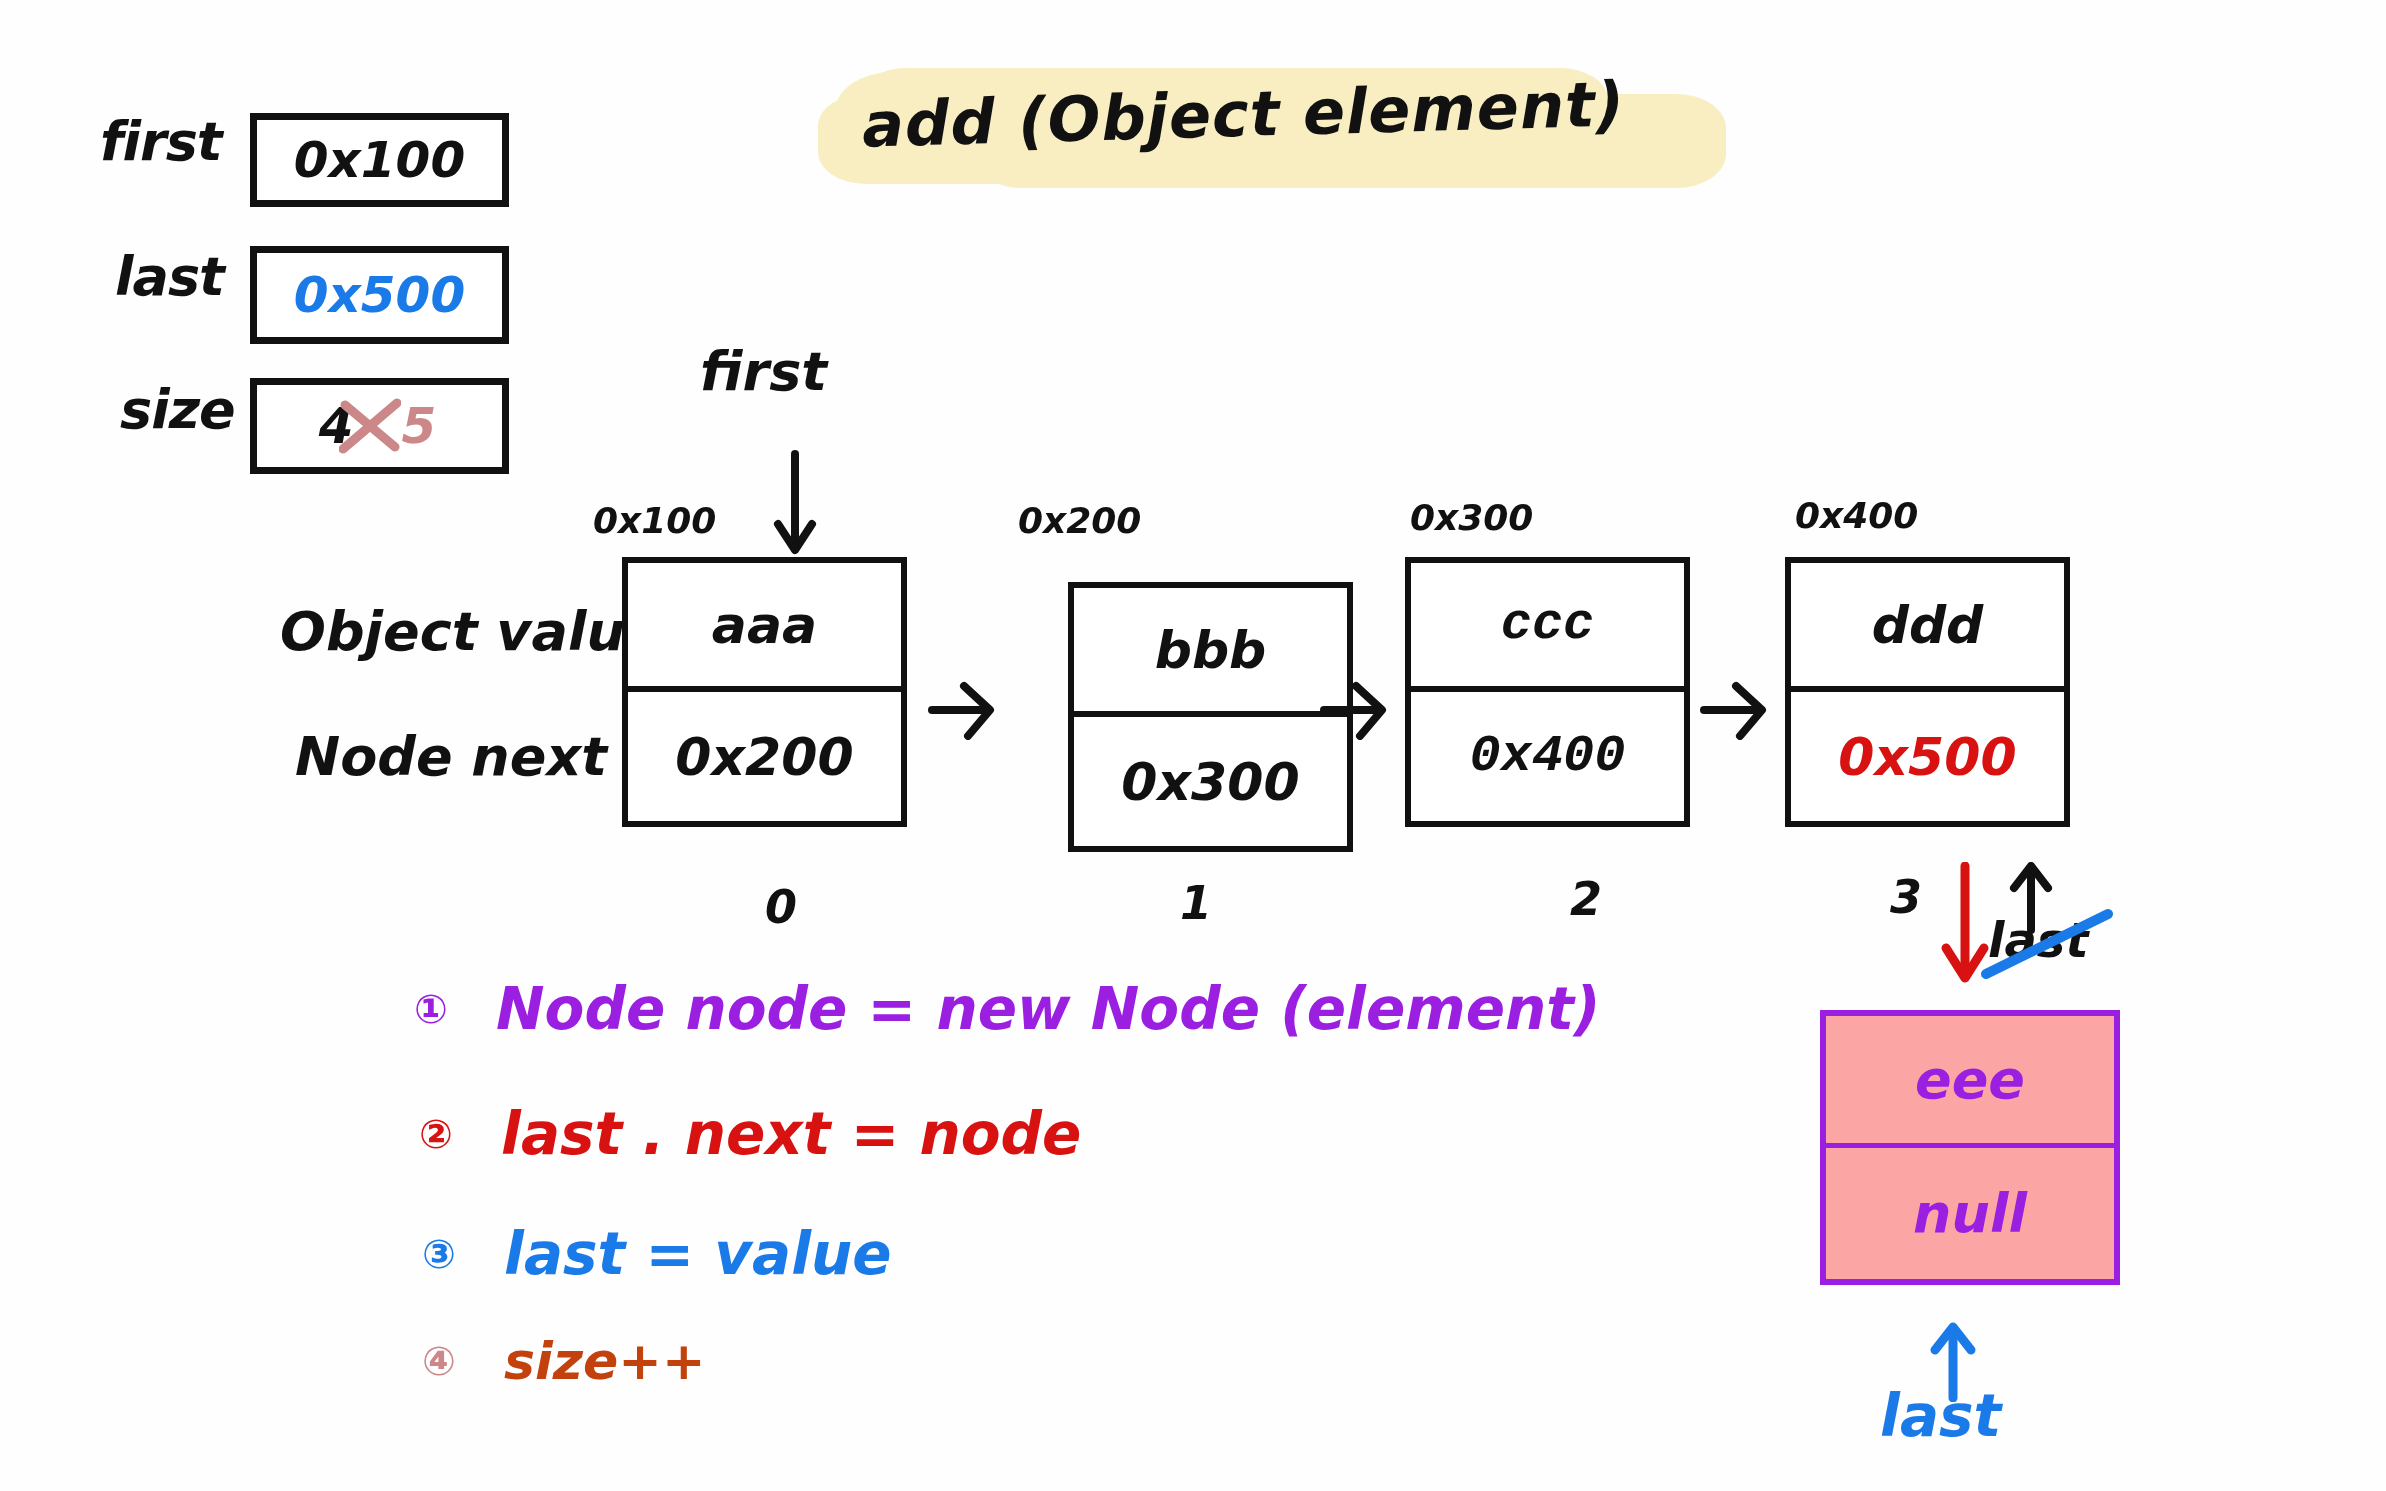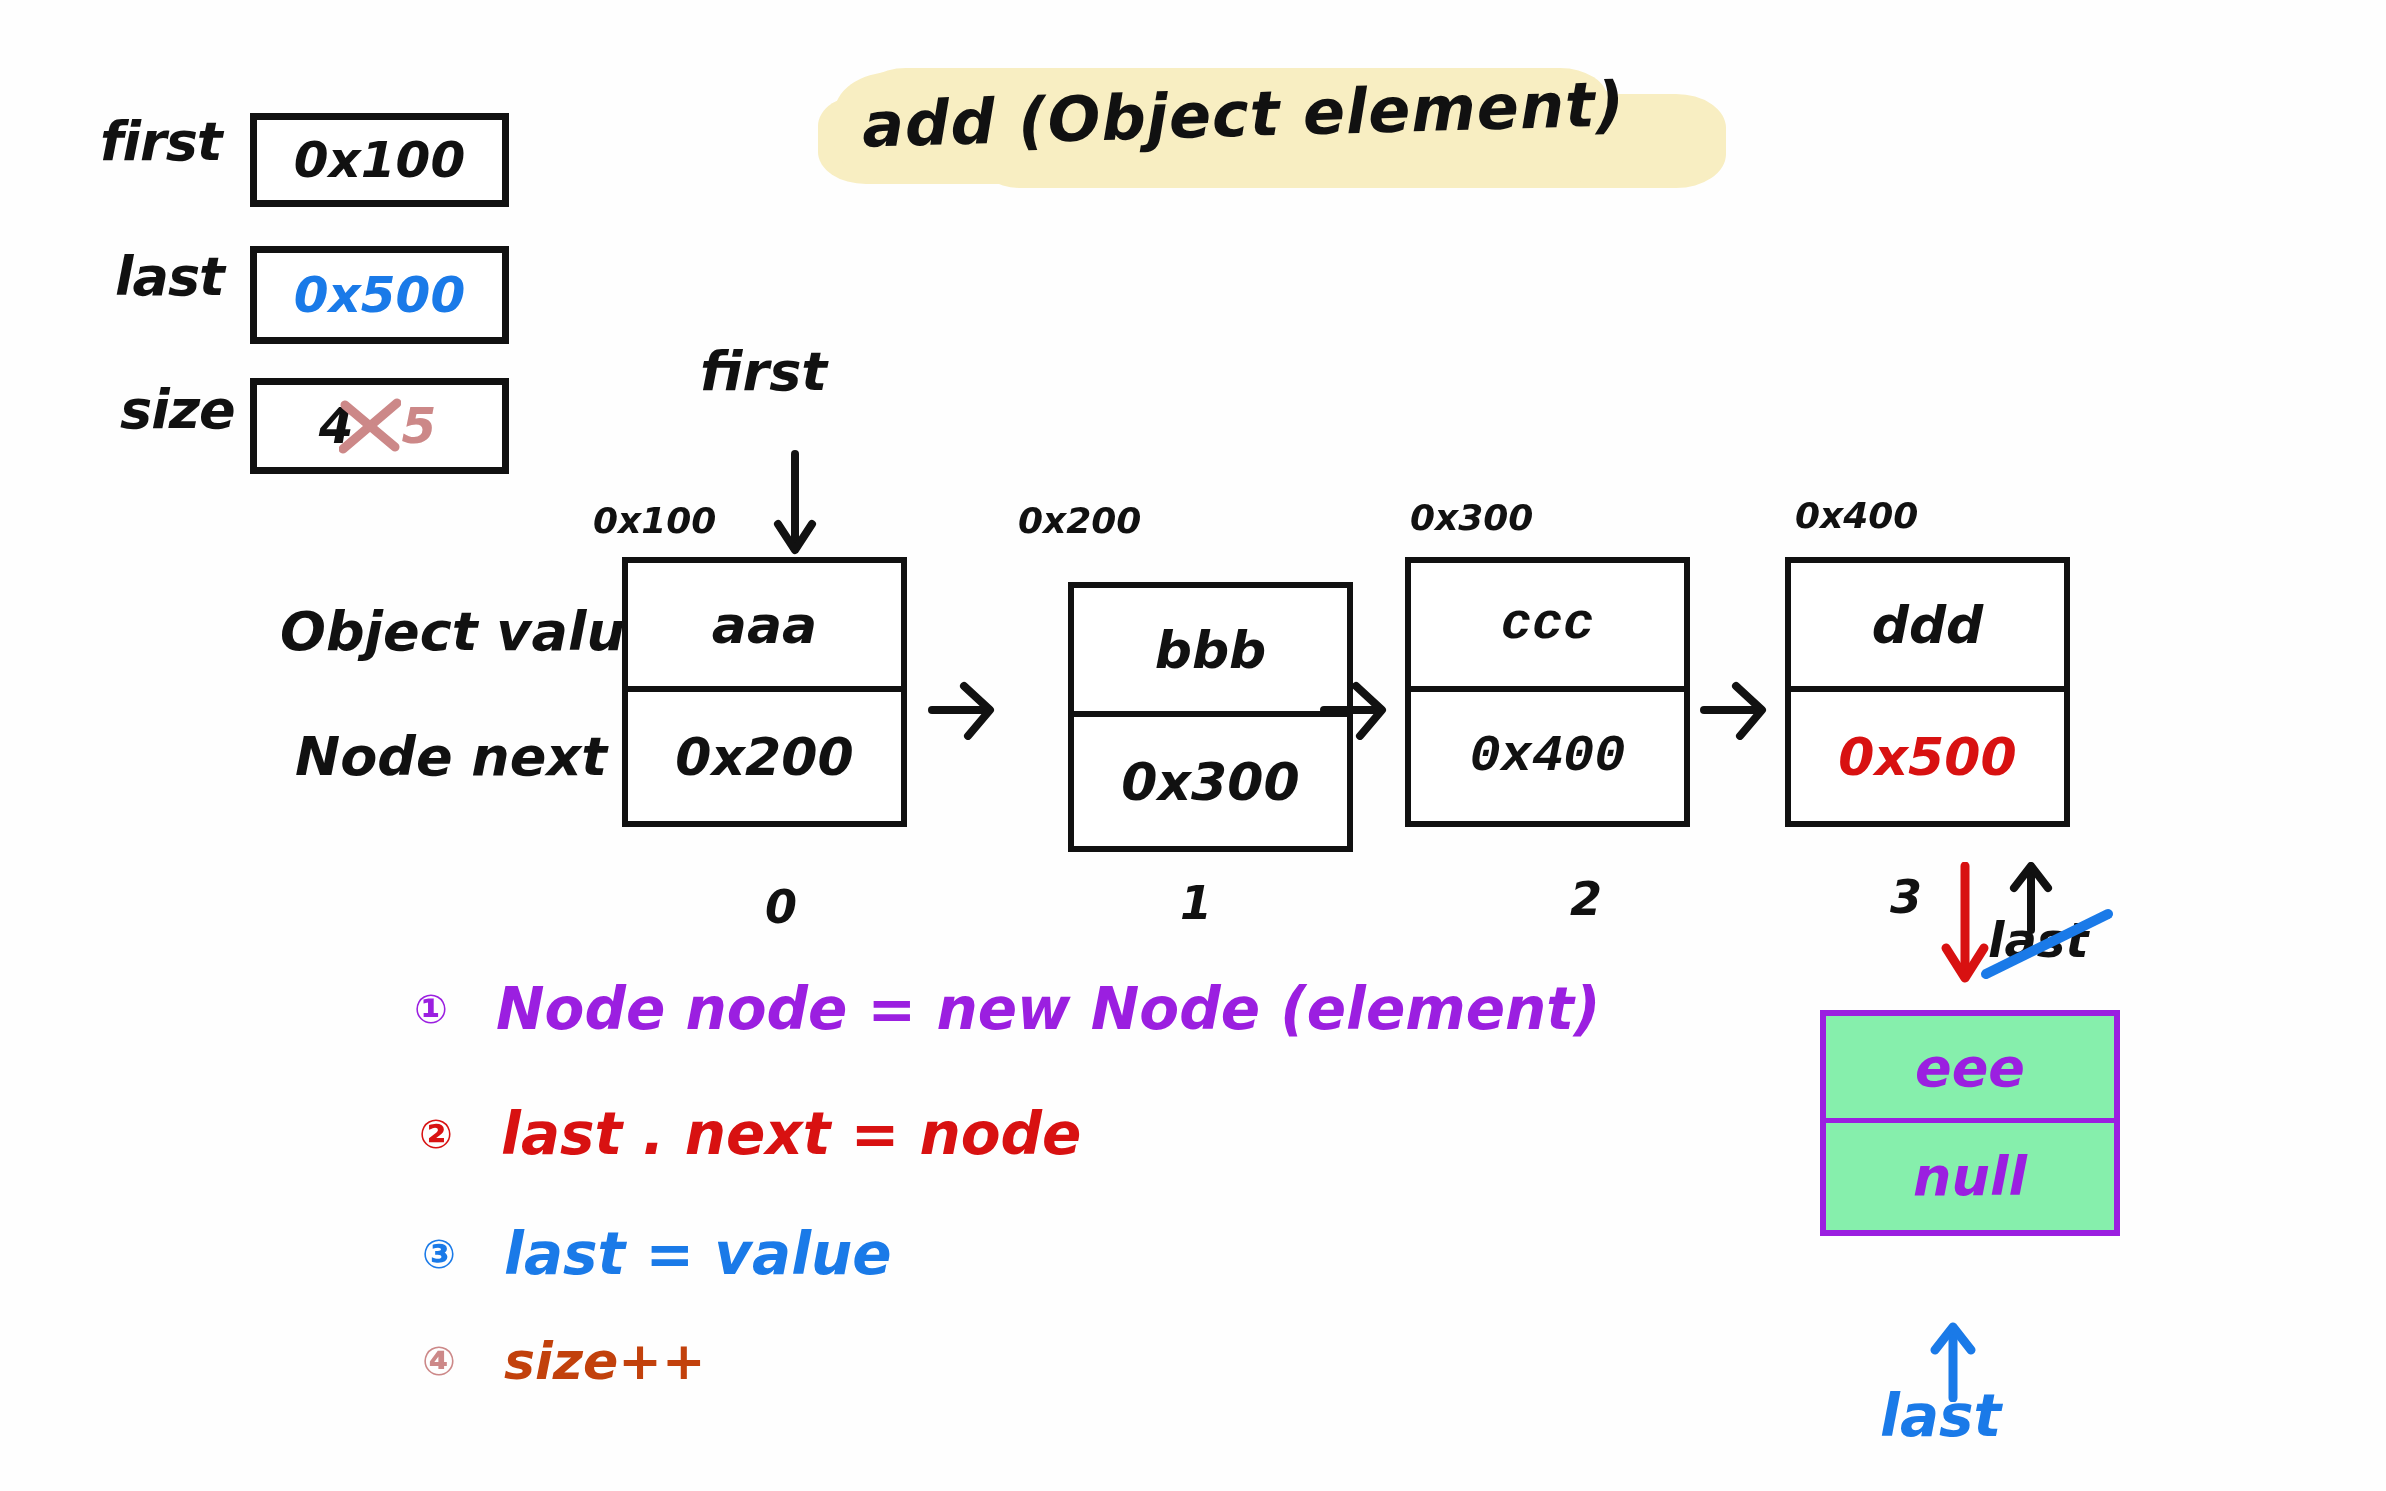--- a/index.html
+++ b/index.html
@@ -56,22 +56,22 @@
   .rowlabel{
     position:absolute; font-size:54px; font-style:italic; font-weight:600; color:#111;
     white-space:nowrap;
   }
 
   
   .first-lbl{position:absolute; font-size:54px; font-style:italic; font-weight:600; color:#111;}
 
   
   .pnode{
-    position:absolute; width:300px; height:226px;
-    border:6px solid #9b1fe0; background:#86efac; box-sizing:border-box;
+    position:absolute; width:300px; height:275px;
+    border:6px solid #9b1fe0; background:#fca5a5; box-sizing:border-box;
   }
   .pnode .cell{
     height:50%; display:flex; align-items:center; justify-content:center;
     font-size:54px; font-style:italic; font-weight:600; color:#9b1fe0;
     box-sizing:border-box;
   }
   .pnode .cell.top{ border-bottom:5px solid #9b1fe0; }
 
   
   .step{ position:absolute; display:flex; align-items:center; gap:34px; white-space:nowrap;}

